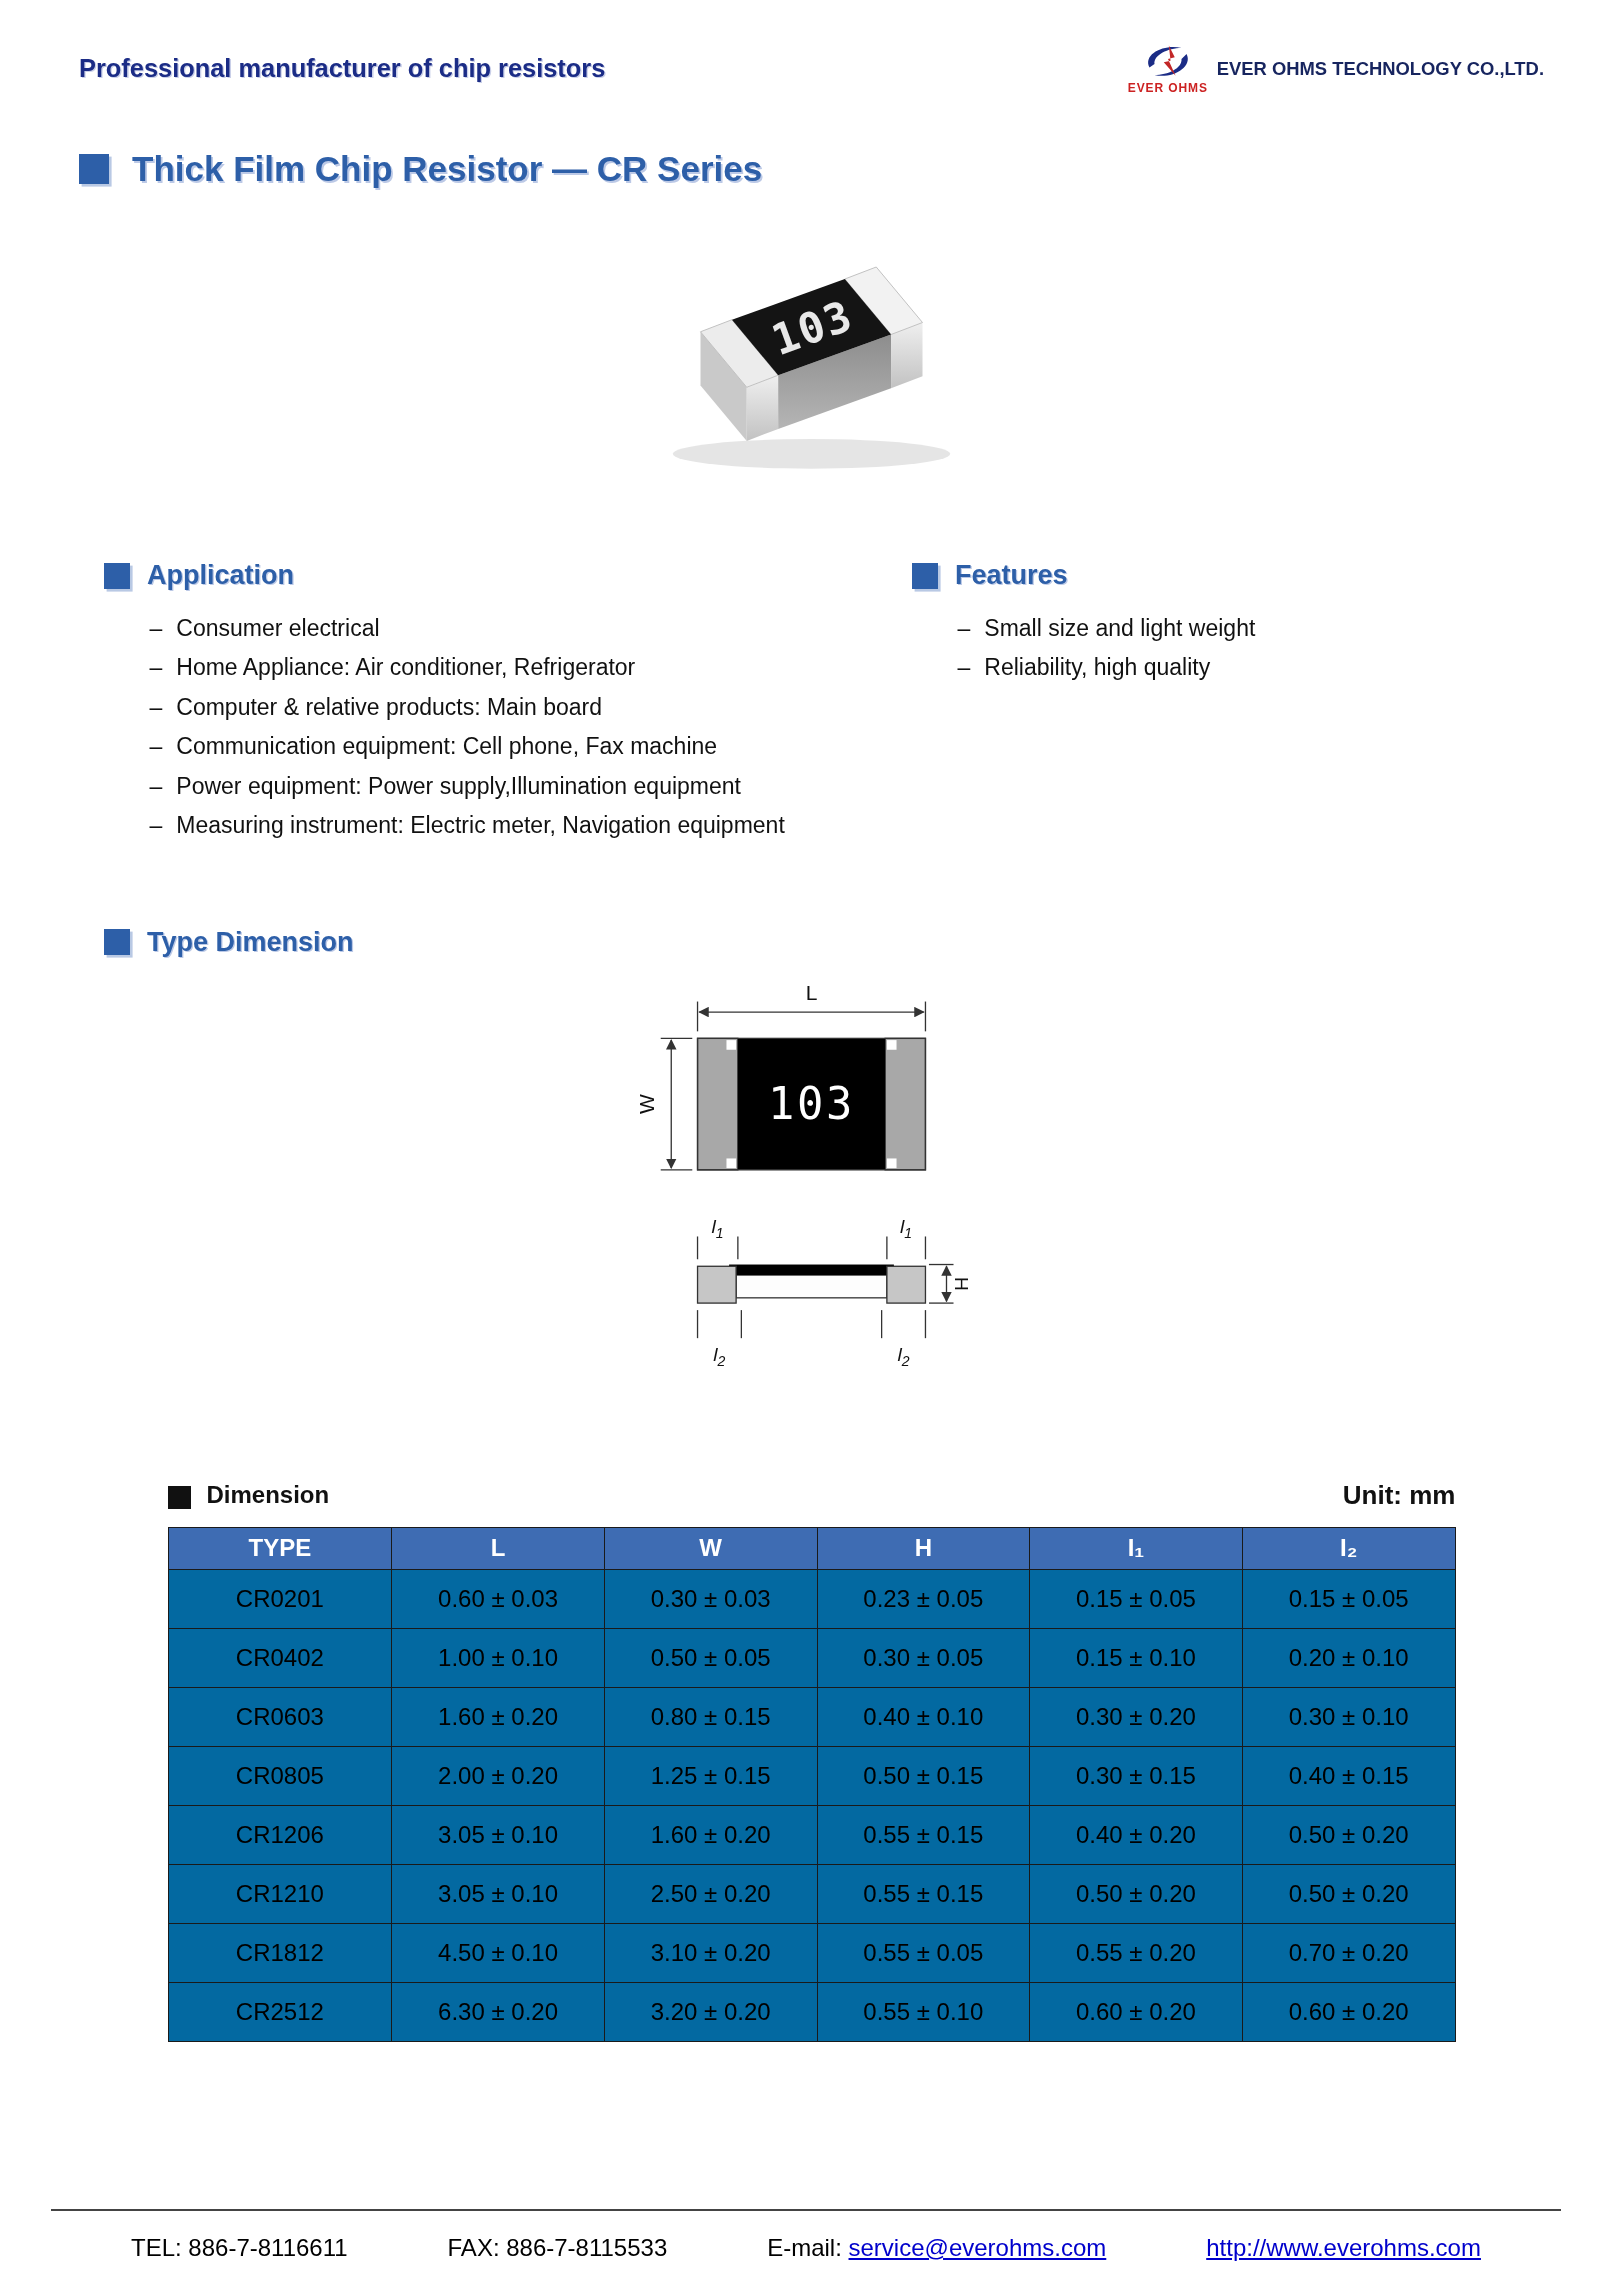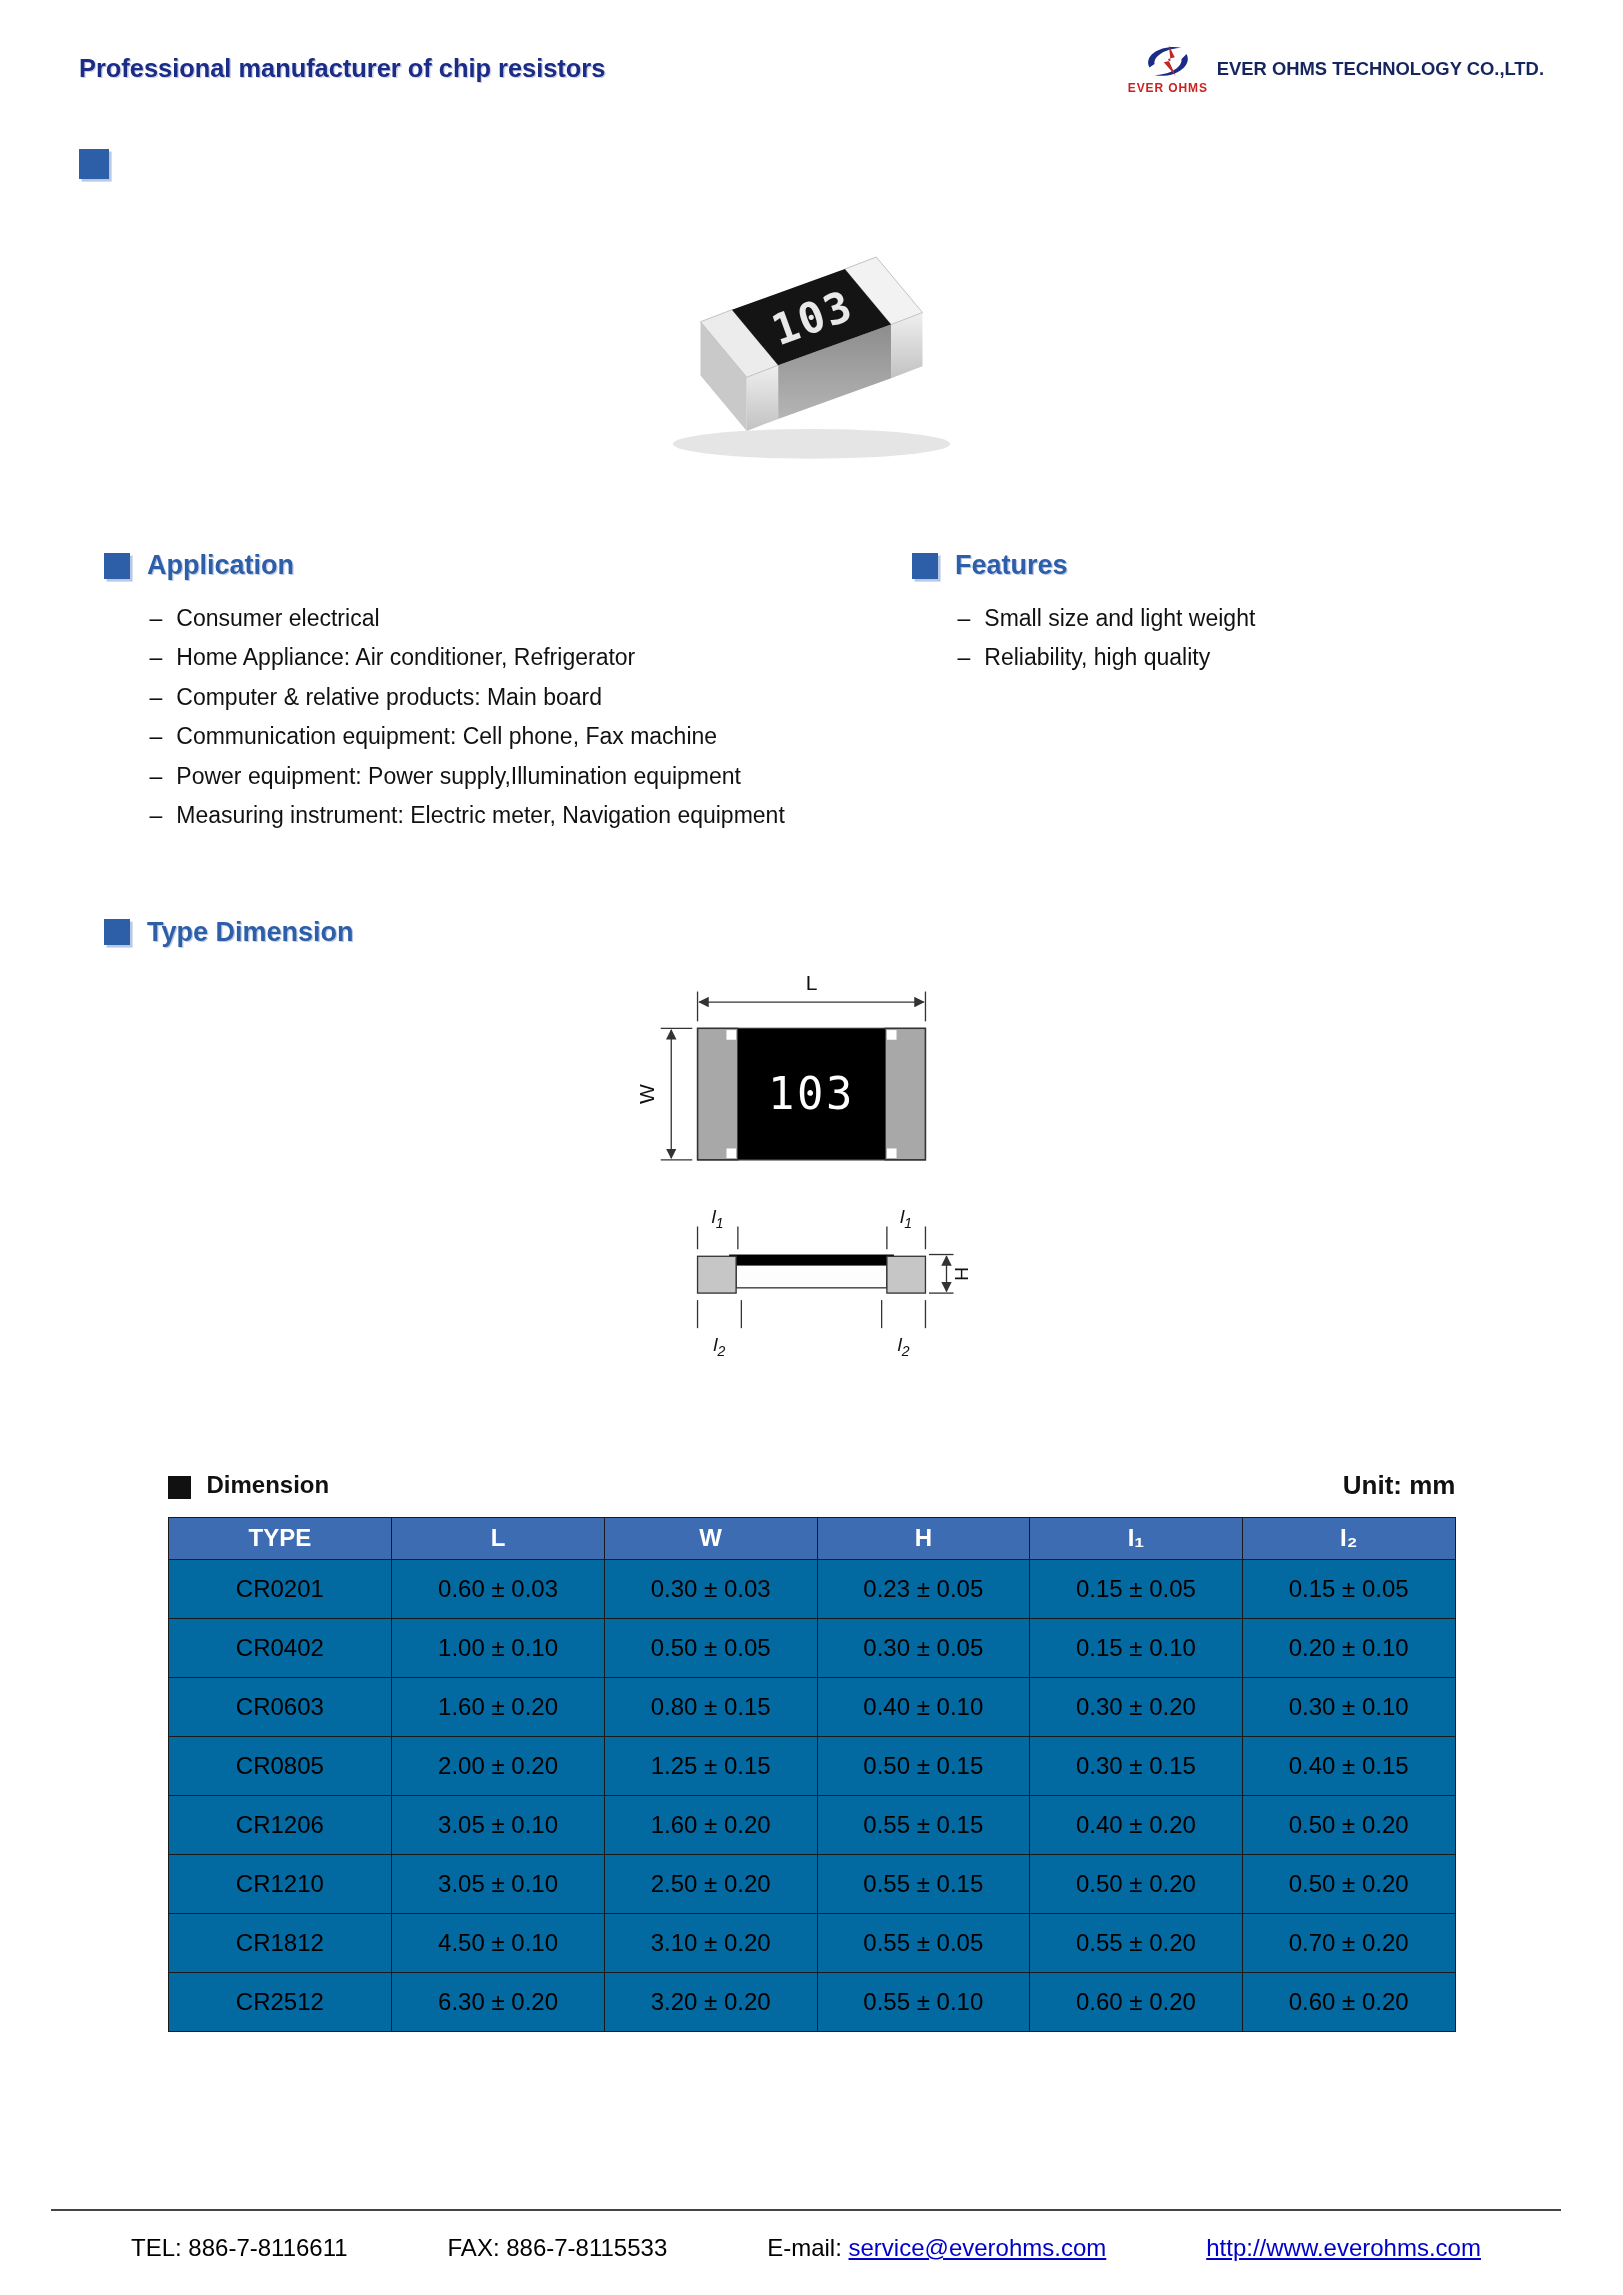--- a/index.html
+++ b/index.html
@@ -144,20 +144,21 @@
           <path d="M33 4 L40 18 L32 20 L41 40 L27 24 L35 22 Z" fill="#c22626"></path>
         </svg>
         <div class="logo-caption">EVER OHMS</div>
       </div>
       <div class="company-name">EVER OHMS TECHNOLOGY CO.,LTD.</div>
     </div>
   </div>
 
   <div class="doc-title-row">
     <div class="blue-square"></div>
+    <div class="doc-title">Thick Film Chip Resistor — CR Series</div>
   </div>
 
   <div class="chip-photo-wrap">
     <svg width="333" height="263" viewBox="0 0 360 280">
       <defs>
         <linearGradient id="frontGrad" x1="0" y1="0" x2="0" y2="1">
           <stop offset="0" stop-color="#8d8d8d"></stop>
           <stop offset="1" stop-color="#b5b5b5"></stop>
         </linearGradient>
         <linearGradient id="capGrad" x1="0" y1="0" x2="0" y2="1">

